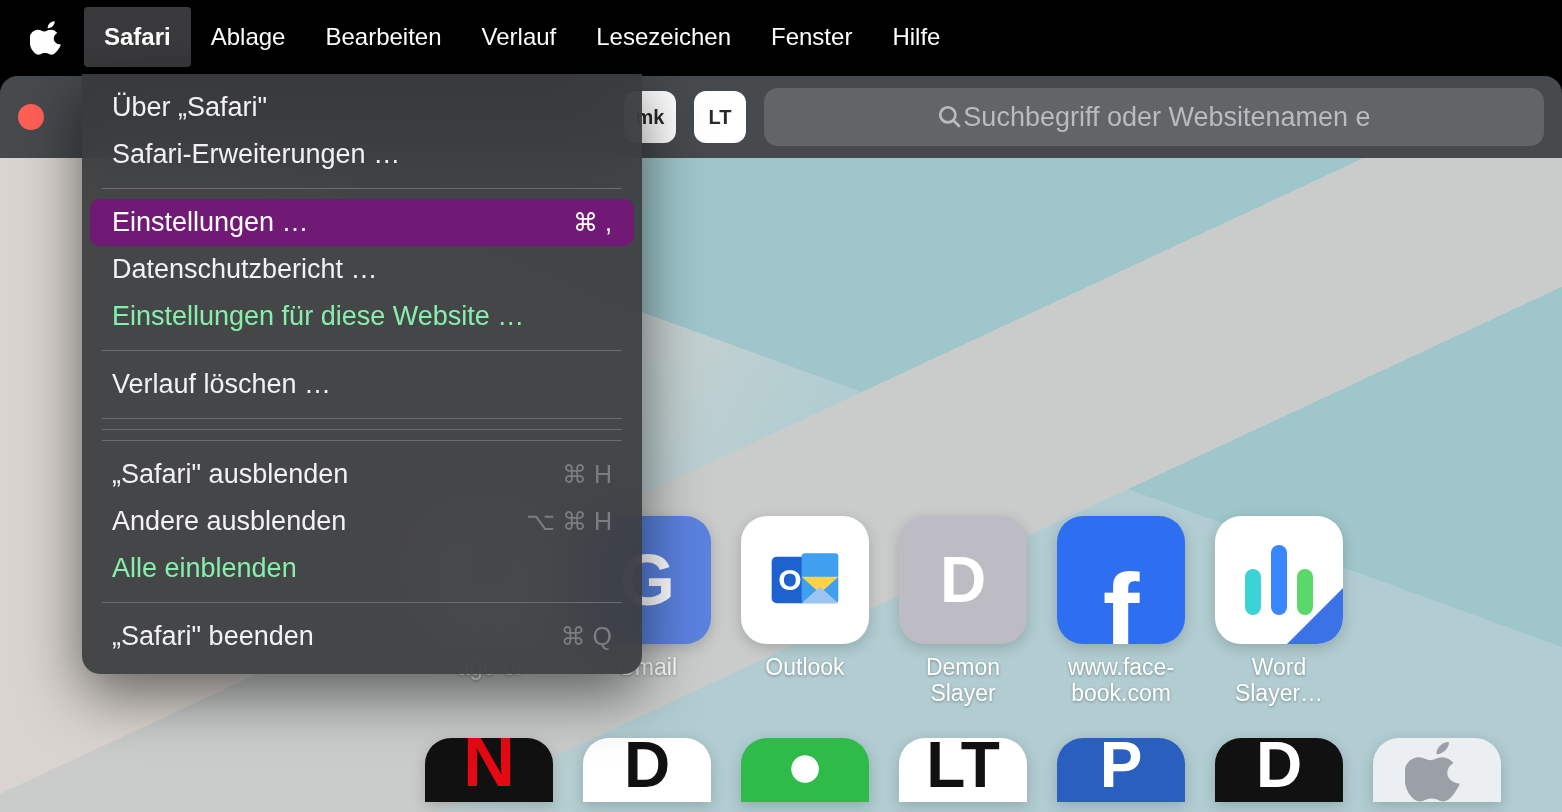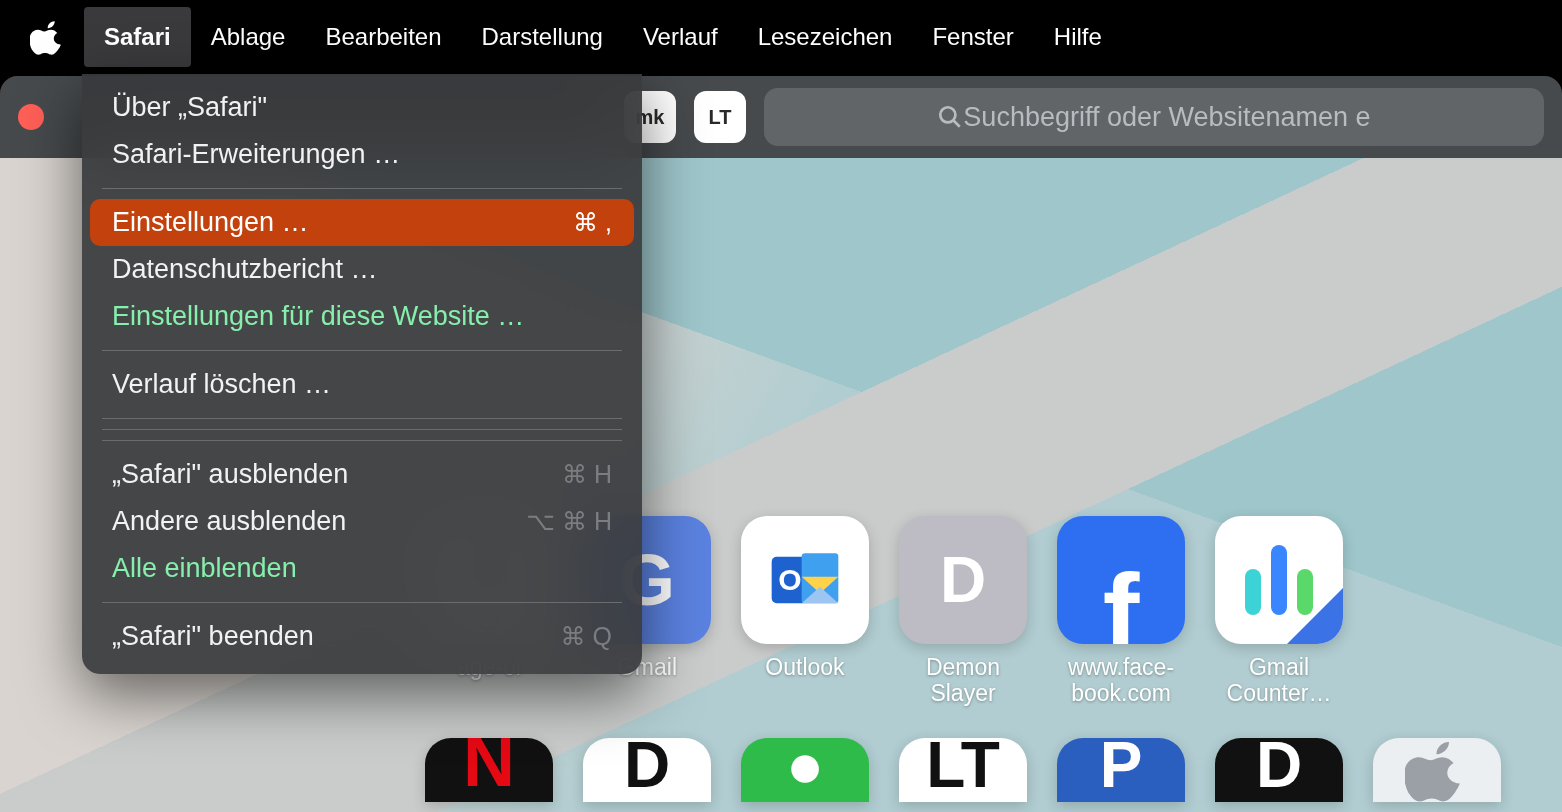--- a/index.html
+++ b/index.html
@@ -169,40 +169,39 @@
   .dd-item {
     display: flex;
     align-items: center;
     justify-content: space-between;
     padding: 8px 22px;
     margin: 0 8px;
     border-radius: 10px;
     color: #f2f2f4;
     font-size: 27px;
   }
-  .dd-item.highlight { background: #c2410c; color:#fff; }
+  .dd-item.highlight { background: #701a75; color:#fff; }
   .dd-item.disabled { color: #86efac; }
   .dd-shortcut { color: #c9cbd0; font-size: 25px; display:flex; gap:4px; align-items:center;}
   .dd-item.highlight .dd-shortcut { color: #fff; }
   .dd-item.dim .dd-shortcut { color: #7b7d81; }
   .dd-sep { height: 1px; background: #6a6c70; margin: 10px 20px; }
   .chevron { width:18px; height:18px; border-right:3px solid #c9cbd0; border-top:3px solid #c9cbd0; transform: rotate(45deg); }
 </style>
 </head>
 <body>
 
 <div class="menubar">
   <svg class="apple-logo" viewBox="0 0 24 24">
     <path d="M16.5 1.5c0 1.2-.5 2.3-1.3 3.1-.9.9-2.2 1.6-3.4 1.5-.1-1.2.5-2.4 1.3-3.2.9-.9 2.3-1.5 3.4-1.4zM20.6 17.1c-.6 1.3-.9 1.9-1.7 3.1-1.1 1.6-2.6 3.6-4.5 3.6-1.7 0-2.1-1.1-4.4-1.1-2.3 0-2.8 1.1-4.4 1.1-1.9 0-3.3-1.8-4.4-3.4C-.6 16.6-1 12 .9 9.5c1-1.4 2.6-2.3 4.3-2.3 1.8 0 2.9 1.1 4.4 1.1 1.4 0 2.3-1.1 4.4-1.1 1.5 0 3.1.8 4.2 2.2-3.7 2-3.1 7.3 2.4 7.7z"></path>
   </svg>
   <div id="menubar-items" style="display:flex;">
       <div class="menubar-item active">Safari</div>
       <div class="menubar-item">Ablage</div>
       <div class="menubar-item">Bearbeiten</div>
-      <div class="menubar-item">Darstellung</div>
       <div class="menubar-item">Verlauf</div>
       <div class="menubar-item">Lesezeichen</div>
       <div class="menubar-item">Fenster</div>
       <div class="menubar-item">Hilfe</div>
     </div>
 </div>
 
 <div class="browser-window">
   <div class="toolbar">
     <div class="traffic">
@@ -259,21 +258,21 @@
           <div class="fav-label">www.face-book.com</div>
         </div>
         <div class="fav selected">
           <div class="fav-icon white">
             <div class="wc-bars">
               <span style="height:46px;background:#3bd3d6"></span>
               <span style="height:70px;background:#3a86ff"></span>
               <span style="height:46px;background:#5ad86a"></span>
             </div>
           </div>
-          <div class="fav-label">Gmail Counter…</div>
+          <div class="fav-label">Word Slayer…</div>
         </div>
       </div>
     <div class="fav-row r2" id="fav-r2">
         <div class="fav">
           <div class="fav-icon dark">
             <span class="netflix-n">N</span>
           </div>
         </div>
         <div class="fav">
           <div class="fav-icon white" style="color: rgb(17, 17, 17);">

